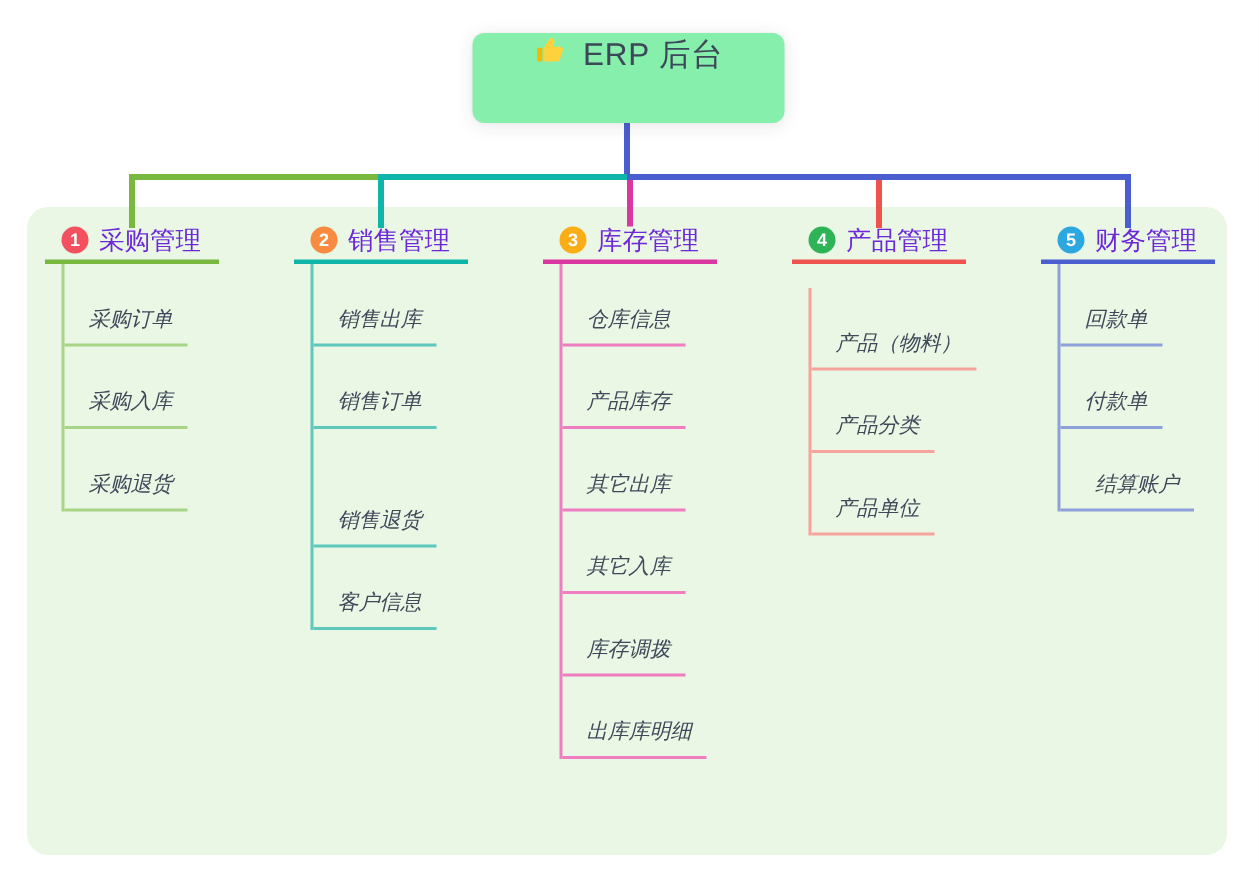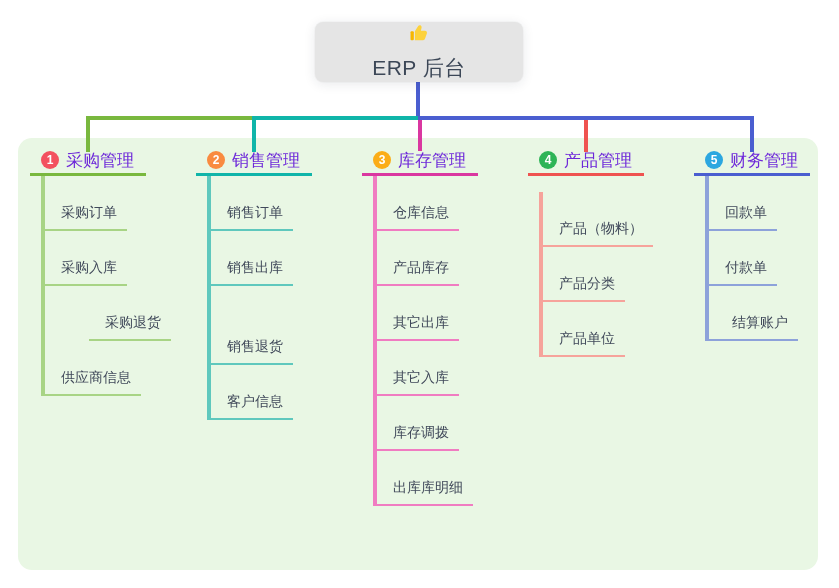--- a/index.html
+++ b/index.html
@@ -2,25 +2,24 @@
 <html><head>
 <meta charset="utf-8">
 <style>
   html,body{margin:0;padding:0;background:#ffffff;}
   body{width:839px;height:588px;font-family:"Liberation Sans","DejaVu Sans",sans-serif;}
   .stage{position:relative;width:839px;height:588px;overflow:hidden;}
 
   
   .root-card{
     position:absolute;left:315px;top:22px;width:208px;height:60px;
-    background:#e5e5e5;border-radius:8px;
+    background:#86efac;border-radius:8px;
     box-shadow:0 2px 12px rgba(30,40,60,.10), 0 0 0 1px rgba(0,0,0,.02);
-    display:flex;align-items:center;justify-content:center;gap:10px;
+    display:flex;align-items:flex-start;justify-content:center;gap:10px;
     z-index:3;
-    flex-direction:column;
   }
   .root-card .root-title{font-size:21px;font-weight:500;color:#3c4757;letter-spacing:.5px;white-space:nowrap;}
   .thumb-icon{width:23px;height:23px;display:block;}
 
   
   .line{position:absolute;z-index:2;}
 
   
   .panel{
     position:absolute;left:18px;top:138px;width:800px;height:432px;
@@ -32,21 +31,21 @@
   .branch-title{
     box-sizing:border-box;height:38px;width:116px;
     padding:9px 0 0 11px;display:flex;align-items:center;gap:7px;
     border-bottom:3px solid #999;cursor:default;
   }
   .badge{
     width:18px;height:18px;border-radius:50%;flex:0 0 18px;
     color:#ffffff;font-size:12px;font-weight:bold;line-height:18px;text-align:center;
   }
   .branch-label{font-size:17px;font-weight:500;color:#6d28d9;white-space:nowrap;}
-  .branch-items{margin-left:11px;border-left:4px solid #4c1d95;}
+  .branch-items{margin-left:11px;border-left:2px solid #4c1d95;font-style:italic;}
   .item{
     box-sizing:border-box;height:55px;width:fit-content;
     display:flex;align-items:flex-end;
     padding:0 10px 7px 16px;border-bottom:2px solid #999;
     white-space:nowrap;cursor:default;
   }
   .item-label{font-size:14px;color:#40495a;}
 </style>
 </head>
 <body>
@@ -78,40 +77,37 @@
       <span class="badge" style="background-color: rgb(243, 81, 95);">1</span>
       <span class="branch-label">采购管理</span>
     </div>
     <div class="branch-items" style="border-left-color: rgb(168, 212, 133);">
       <div class="item" style="border-bottom-color: rgb(168, 212, 133);">
           <span class="item-label">采购订单</span>
         </div>
       <div class="item" style="border-bottom-color: rgb(168, 212, 133);">
           <span class="item-label">采购入库</span>
         </div>
-      <div class="item" style="border-bottom-color: rgb(168, 212, 133); margin-left: 44px;">
+      <div class="item" style="border-bottom-color: rgb(168, 212, 133);">
           <span class="item-label">采购退货</span>
-        </div>
-      <div class="item" style="border-bottom-color: rgb(168, 212, 133);">
-          <span class="item-label">供应商信息</span>
         </div>
     </div>
   </div>
 
   <div class="branch" style="left:196px;">
     <div class="branch-title" style="border-bottom-color: rgb(16, 181, 169);">
       <span class="badge" style="background-color: rgb(249, 139, 64);">2</span>
       <span class="branch-label">销售管理</span>
     </div>
     <div class="branch-items" style="border-left-color: rgb(95, 200, 189);">
       <div class="item" style="border-bottom-color: rgb(95, 200, 189);">
-          <span class="item-label">销售订单</span>
+          <span class="item-label">销售出库</span>
         </div>
       <div class="item" style="border-bottom-color: rgb(95, 200, 189);">
-          <span class="item-label">销售出库</span>
+          <span class="item-label">销售订单</span>
         </div>
       <div class="item" style="border-bottom-color: rgb(95, 200, 189); margin-top: 24px;">
           <span class="item-label">销售退货</span>
         </div>
       <div class="item" style="border-bottom-color: rgb(95, 200, 189);">
           <span class="item-label">客户信息</span>
         </div>
     </div>
   </div>
 

